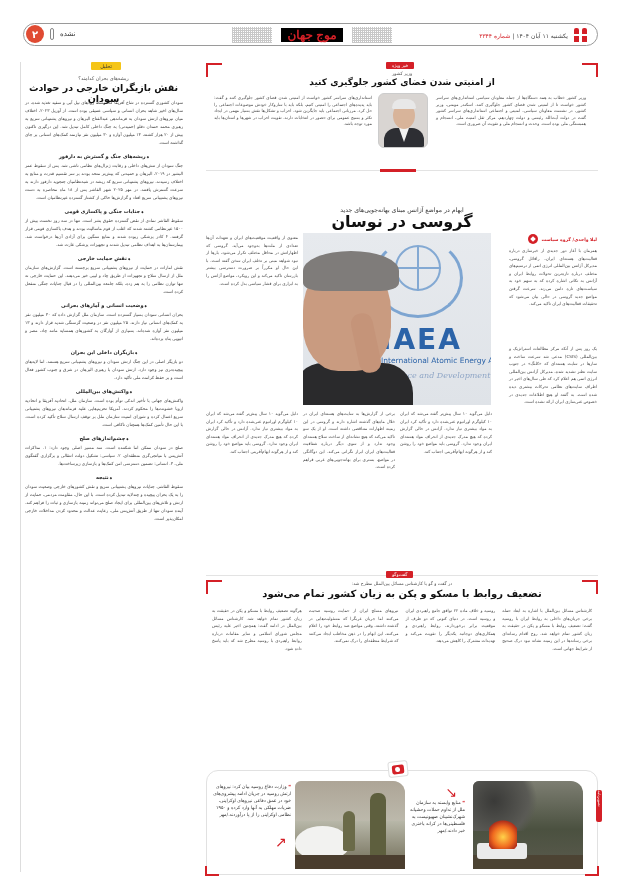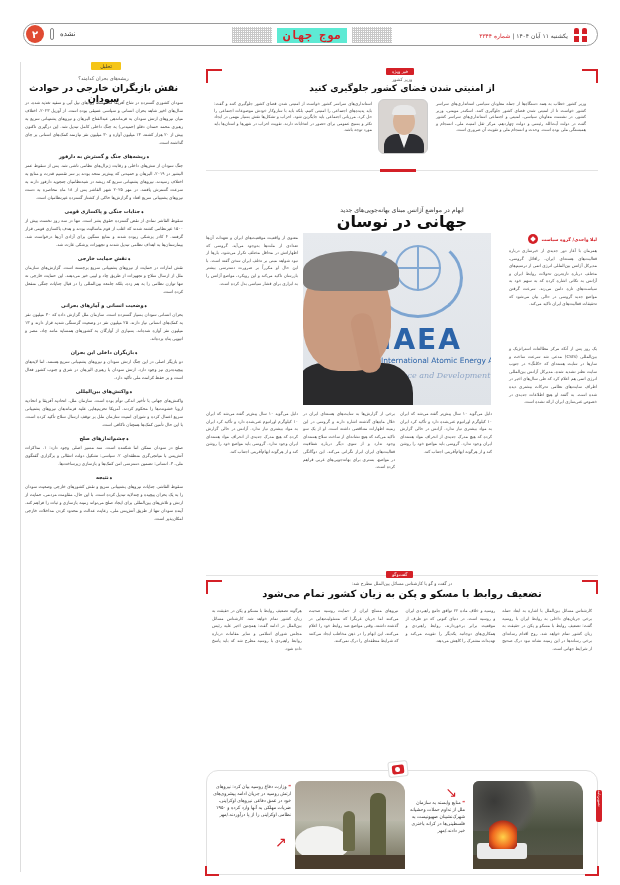--- a/index.html
+++ b/index.html
@@ -17,38 +17,38 @@
   .mh-logo-icon span:nth-child(1){ right:0; top:0; border-radius:2px 2px 0 0;}
   .mh-logo-icon span:nth-child(2){ left:0; top:0; border-radius:2px 2px 0 0;}
   .mh-logo-icon span:nth-child(3){ right:0; bottom:0;}
   .mh-logo-icon span:nth-child(4){ left:0; bottom:0;}
   .mh-date { font-size: 6px; color: #444; white-space: nowrap; }
   .mh-date .issue { color: #d42027; }
   .mh-center { position: absolute; left: 228px; top: 1px; width: 120px; height: 20px; display:flex; align-items:center; justify-content:center; }
   .mh-hatch { position:absolute; top:2px; height:16px; width:40px;
     background-image: repeating-linear-gradient(0deg, #c8c8c8 0 1px, transparent 1px 2px), repeating-linear-gradient(90deg, #c8c8c8 0 1px, transparent 1px 2px); }
   .mh-hatch.l { left:-20px; } .mh-hatch.r { right:-20px; }
-  .mh-brand { position: relative; z-index:2; background:#5eead4; padding:0 6px; font-family:Liberation Mono, monospace; font-size: 12px; font-weight: bold; color: #d42027; }
+  .mh-brand { position: relative; z-index:2; background:#000000; padding:0 6px; font-family:Liberation Sans, sans-serif; font-size: 12px; font-weight: bold; color: #d42027; }
   .mh-left { position: absolute; left: 2px; top: 1px; display:flex; align-items:center; gap: 6px; direction: ltr; }
   .page-num { width: 18px; height: 18px; border-radius: 50%; background: #e04b33; color:#fff; font-size: 10px; font-weight:bold; display:flex; align-items:center; justify-content:center; }
   .mh-section-icon { width: 4px; height: 12px; border: 1px solid #888; border-radius: 2px; }
   .mh-section { font-size: 7px; color:#333; }
 
   
   .col-left { position:absolute; left: 20px; top: 62px; width: 165px; height: 810px; border-left: 1px solid #ddd; }
   .tag-yellow { position:absolute; left: 70px; top: 0; width: 30px; height: 8px; background: #f5c518; color:#333; font-size: 5px; text-align:center; line-height:8px; border-radius:1px; }
   .col-left .kicker { position:absolute; top: 13px; left:0; width:165px; text-align:center; font-size:5px; color:#555; }
   .col-left .headline { position:absolute; top: 20px; left:0; width:165px; text-align:center; font-size:9.5px; font-weight:bold; color:#111; }
   .col-left .body { position:absolute; top: 37px; left:4px; width:158px; }
   .lp { font-size: 4.3px; line-height: 8px; color:#444; text-align: justify; margin-bottom: 4px; }
   .lh { font-size: 5px; font-weight: bold; color:#222; text-align:center; margin: 6px 0 3px; }
   .lh::before { content: "◆ "; font-size: 3px; }
 
   
-  .top-frame { position:absolute; left: 206px; top: 69px; width: 392px; height: 95px; }
+  .top-frame { position:absolute; left: 206px; top: 63px; width: 392px; height: 95px; }
   .corner { position:absolute; width: 16px; height: 14px; border-color: #d42027; border-style: solid; border-width: 0; }
   .corner.tl { left:0; top:0; border-top-width:2px; border-left-width:2px; }
   .corner.tr { right:0; top:0; border-top-width:2px; border-right-width:2px; }
   .tag-red { position:absolute; height: 7px; padding: 0 6px; background:#d42027; color:#fff; font-size:4.5px; line-height:7px; border-radius:1px; white-space:nowrap; }
   .top-frame .tag-red { left: 180px; top: -1px; }
   .top-frame .kicker { position:absolute; top: 8px; left:0; width:100%; text-align:center; font-size:4.5px; color:#555; }
   .top-frame .headline { position:absolute; top: 14px; left:0; width:100%; text-align:center; font-size:9px; font-weight:bold; color:#111; }
   .top-frame .txt-r { position:absolute; right: 12px; top: 32px; width: 150px; }
   .top-frame .txt-l { position:absolute; left: 8px; top: 32px; width: 158px; }
   .tp { font-size: 4.2px; line-height: 6.6px; color:#444; text-align:justify; }
@@ -187,21 +187,21 @@
       <div class="face"></div>
       <div class="hair"></div>
   </div>
   <p class="tp txt-l">استانداری‌های سراسر کشور خواست از امنیتی شدن فضای کشور جلوگیری کنند و گفت: باید پدیده‌های اجتماعی را امنیتی کنیم، بلکه باید با سازوکار خودش موضوعات اجتماعی را حل کرد. مرزبانی اجتماعی باید جایگزین شود. احزاب و تشکل‌ها نقش بسیار مهمی در ایجاد تکثر و بسیج عمومی برای حضور در انتخابات دارند. تقویت احزاب در شهرها و استان‌ها باید مورد توجه باشد.</p>
 </div>
 
 <div class="divider-line" style="top:170px;"></div>
 <div class="divider-red" style="top:169px; left:380px;"></div>
 
 <div class="main-kicker">ابهام در مواضع آژانس مبنای بهانه‌جویی‌های جدید</div>
-<div class="main-headline">جهانی در نوسان</div>
+<div class="main-headline">گروسی در نوسان</div>
 
 <div class="byline">
   <span class="byline-text">لیلا واحدی/ گروه سیاست</span>
   <div class="byline-icon"></div>
 </div>
 
 <div class="main-photo">
   <div class="un-wreath"></div>
   <div class="un-globe"></div>
   <div class="iaea-text">IAEA</div>

